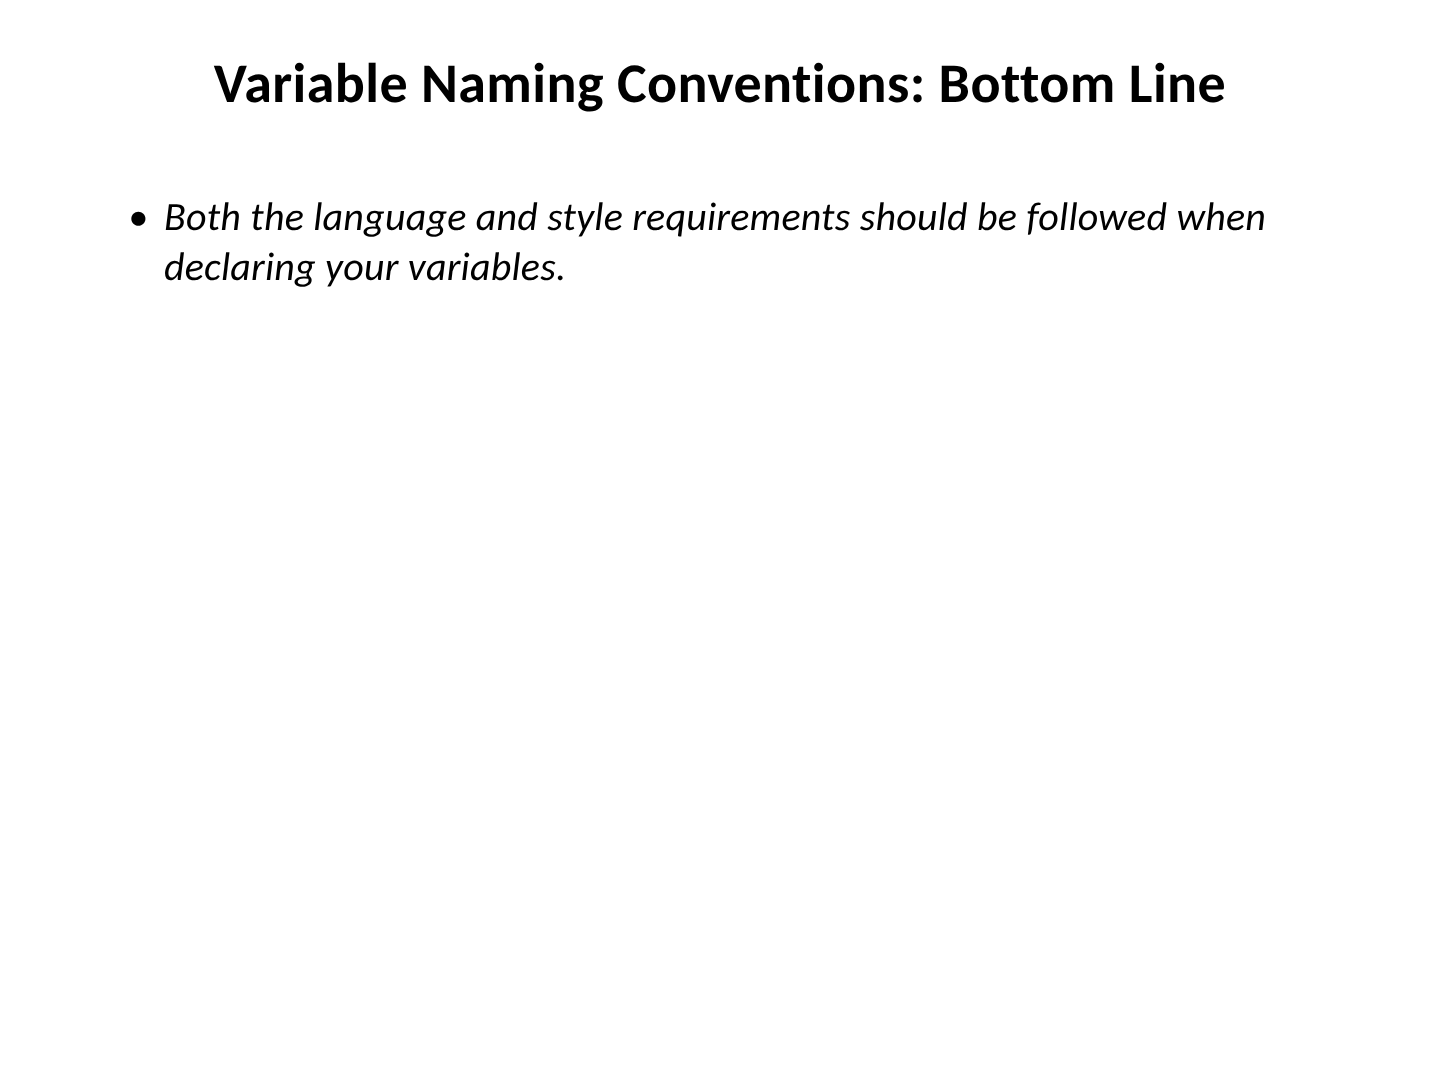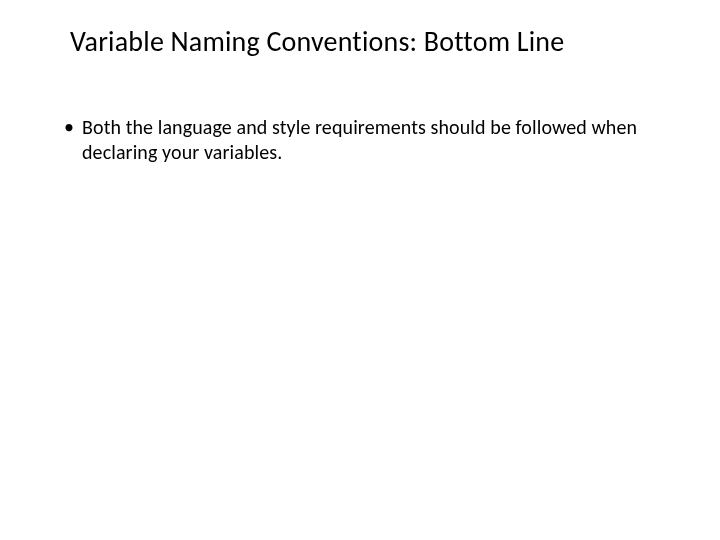--- a/index.html
+++ b/index.html
@@ -18,43 +18,44 @@
     }
 
     .slide {
       width: 100%;
       height: 100%;
       padding: 24px 50px 40px 50px;
     }
 
     .title {
       font-size: 28px;
-      font-weight: 400;
-      text-align: left;
-      margin-bottom: 56px;
+      font-weight: 700;
+      text-align: center;
+      margin-bottom: 38px;
       letter-spacing: 0.2px;
       padding-left: 20px;
       padding-right: 20px;
     }
 
     .content {
       padding-left: 10px;
       padding-right: 20px;
     }
 
     ul {
       list-style: none;
     }
 
     li {
       position: relative;
       padding-left: 22px;
       font-size: 20px;
       line-height: 1.25;
       letter-spacing: 0.1px;
+      font-style: italic;
     }
 
     li::before {
       content: "•";
       position: absolute;
       left: 4px;
       top: 0;
       font-size: 20px;
     }
   </style>

